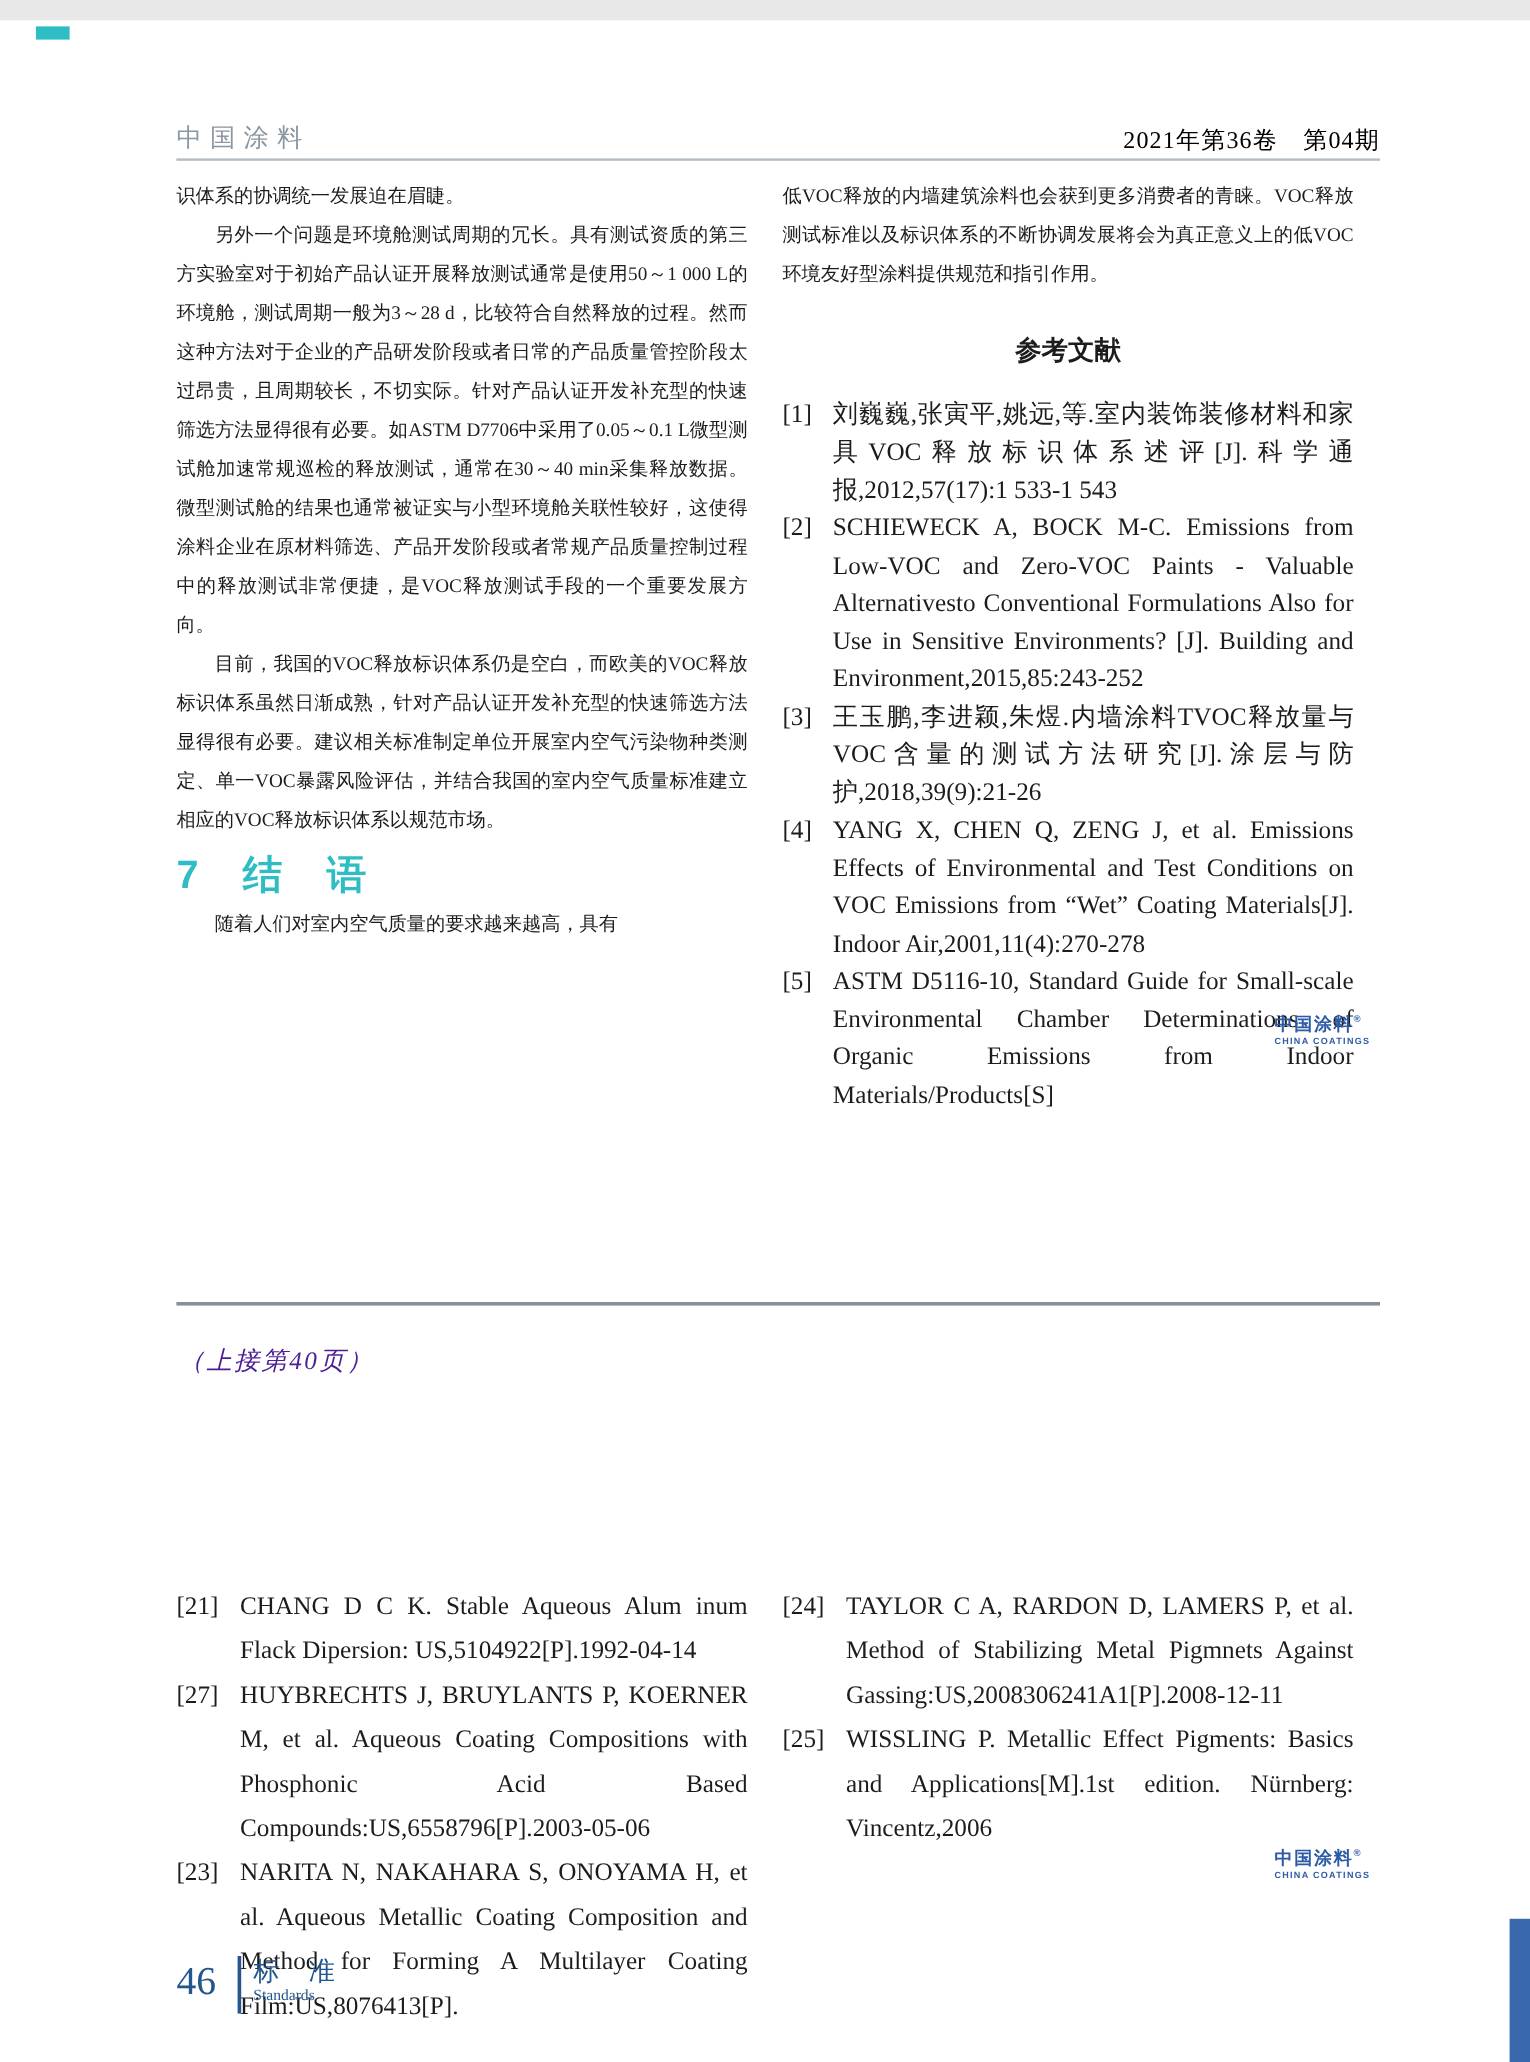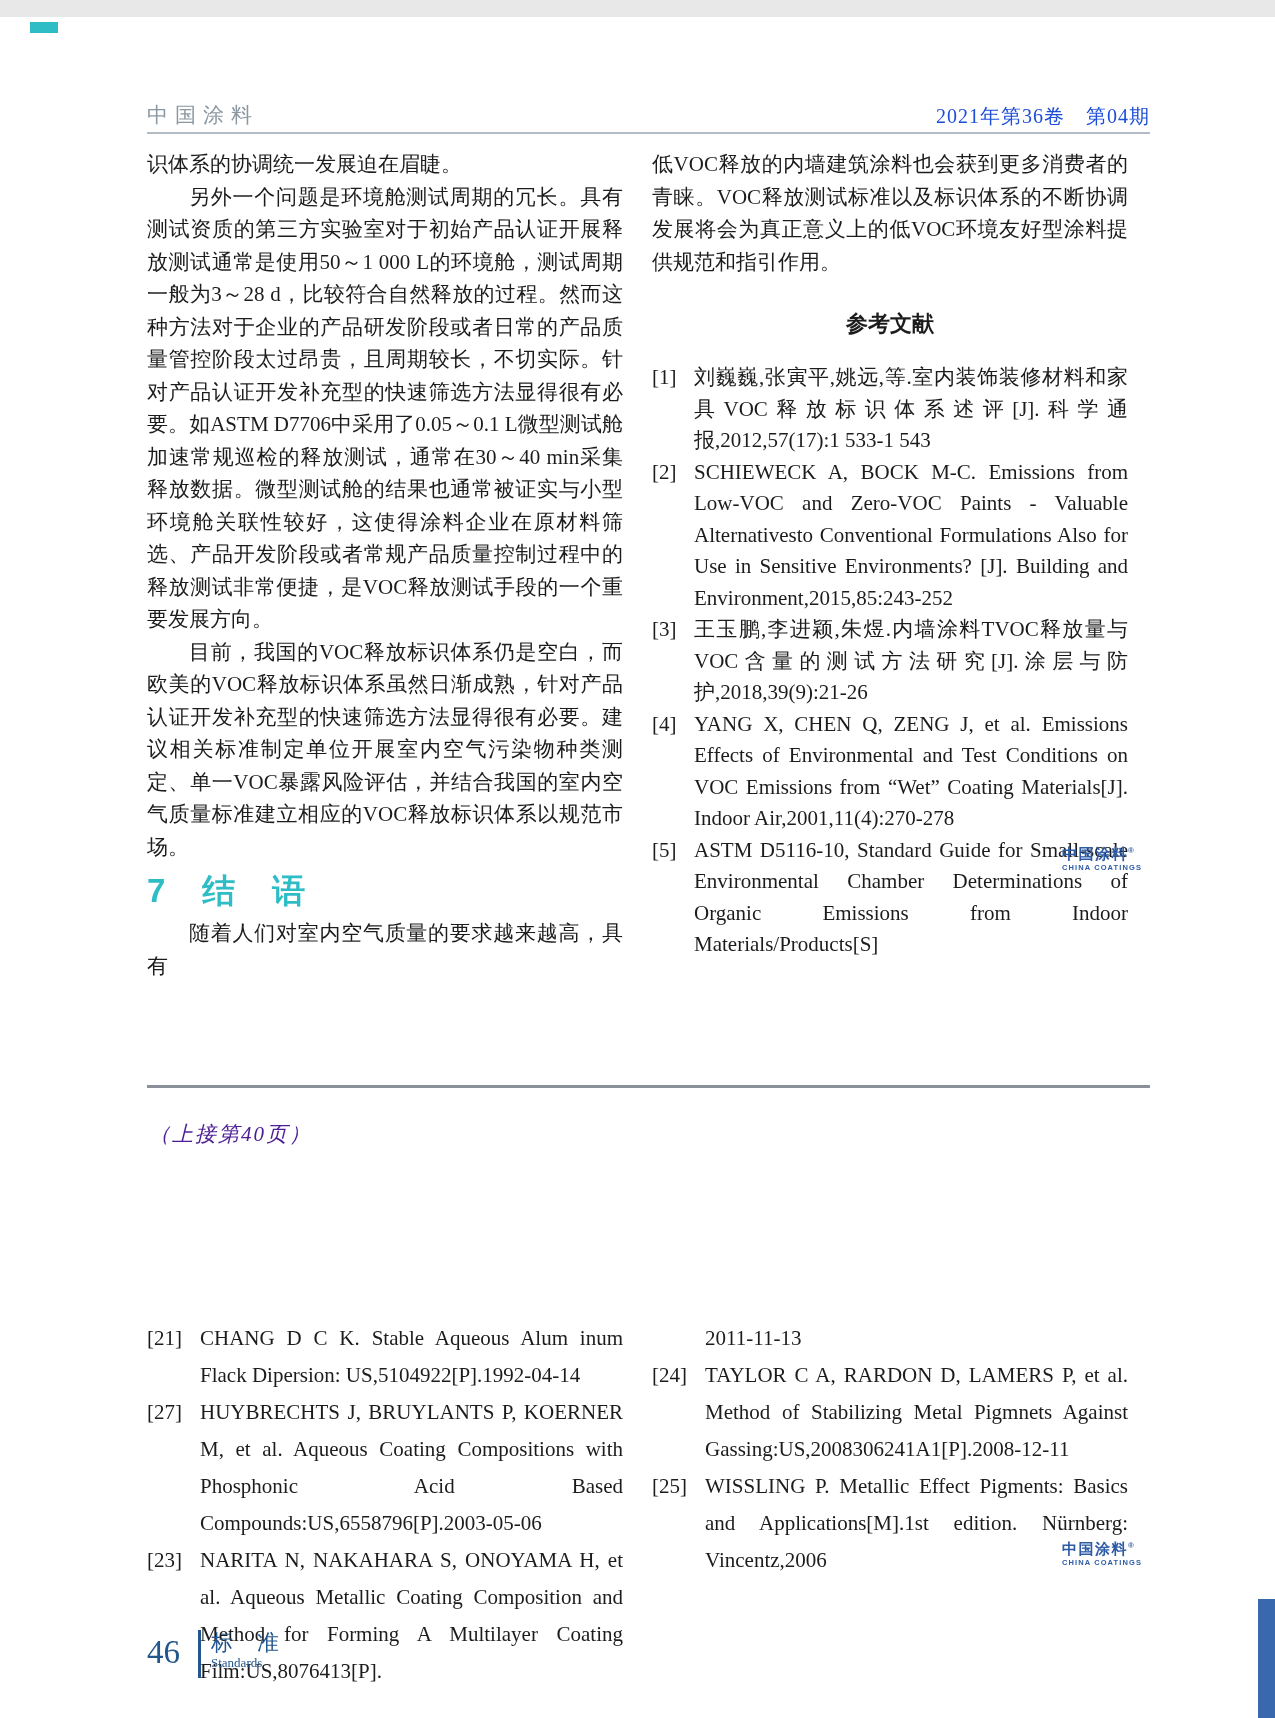--- a/index.html
+++ b/index.html
@@ -7,28 +7,28 @@
     position:relative; width:1275px; height:1718px; margin:17px auto;
     background:#ffffff; overflow:hidden;
     font-family:"Liberation Serif", serif; color:#1c1c1c;
   }
   
   .corner-mark { position:absolute; left:30px; top:5px; width:28px; height:11px; background:#2FBDC5; }
   .edge-bar { position:absolute; right:0; top:1582px; width:17px; height:136px; background:#3A68AE; }
 
   
   .header-journal { position:absolute; left:147px; top:84px; font-size:21px; color:#8B97A1; letter-spacing:7px; }
-  .header-issue   { position:absolute; right:125px; top:86px; font-size:20px; color:#1d4ed8; letter-spacing:1px; }
+  .header-issue   { position:absolute; right:125px; top:86px; font-size:20px; color:#000000; letter-spacing:1px; }
   .header-rule    { position:absolute; left:147px; top:115px; width:1003px; height:2px; background:#B3BCC4; }
 
   
   .col-left  { position:absolute; left:147px;  top:131px; width:476px; }
   .col-right { position:absolute; left:652px; top:131px; width:476px; }
 
-  .body-para { margin:0; font-size:21px; line-height:32.5px; text-align:justify; }
+  .body-para { margin:0; font-size:16px; line-height:32.5px; text-align:justify; }
   .indent { text-indent:2em; }
 
   .section-heading {
     margin:12px 0 10px 0; font-family:"Liberation Sans", sans-serif;
     font-weight:bold; font-size:33px; line-height:32px; color:#2FBDC5; letter-spacing:2px;
   }
 
   .refs-heading {
     margin:30px 0 22px 0; text-align:center; font-family:"Liberation Sans", sans-serif;
     font-weight:bold; font-size:22px; line-height:32px; color:#1c1c1c;
@@ -125,24 +125,20 @@
       <span>HUYBRECHTS J, BRUYLANTS P, KOERNER M, et al. Aqueous Coating Compositions with Phosphonic Acid Based Compounds:US,6558796[P].2003-05-06</span>
     </div>
     <div class="bref-item">
       <span class="ref-num">[23]</span>
       <span>NARITA N, NAKAHARA S, ONOYAMA H, et al. Aqueous Metallic Coating Composition and Method for Forming A Multilayer Coating Film:US,8076413[P].</span>
     </div>
   </div>
 
   <div class="bottom-right">
     <div class="bref-item">
-      <span class="ref-num"></span>
-      <span>2011-11-13</span>
-    </div>
-    <div class="bref-item">
       <span class="ref-num">[24]</span>
       <span>TAYLOR C A, RARDON D, LAMERS P, et al. Method of Stabilizing Metal Pigmnets Against Gassing:US,2008306241A1[P].2008-12-11</span>
     </div>
     <div class="bref-item">
       <span class="ref-num">[25]</span>
       <span>WISSLING P. Metallic Effect Pigments: Basics and Applications[M].1st edition. Nürnberg: Vincentz,2006</span>
     </div>
   </div>
 
   <div class="logo logo-2">

